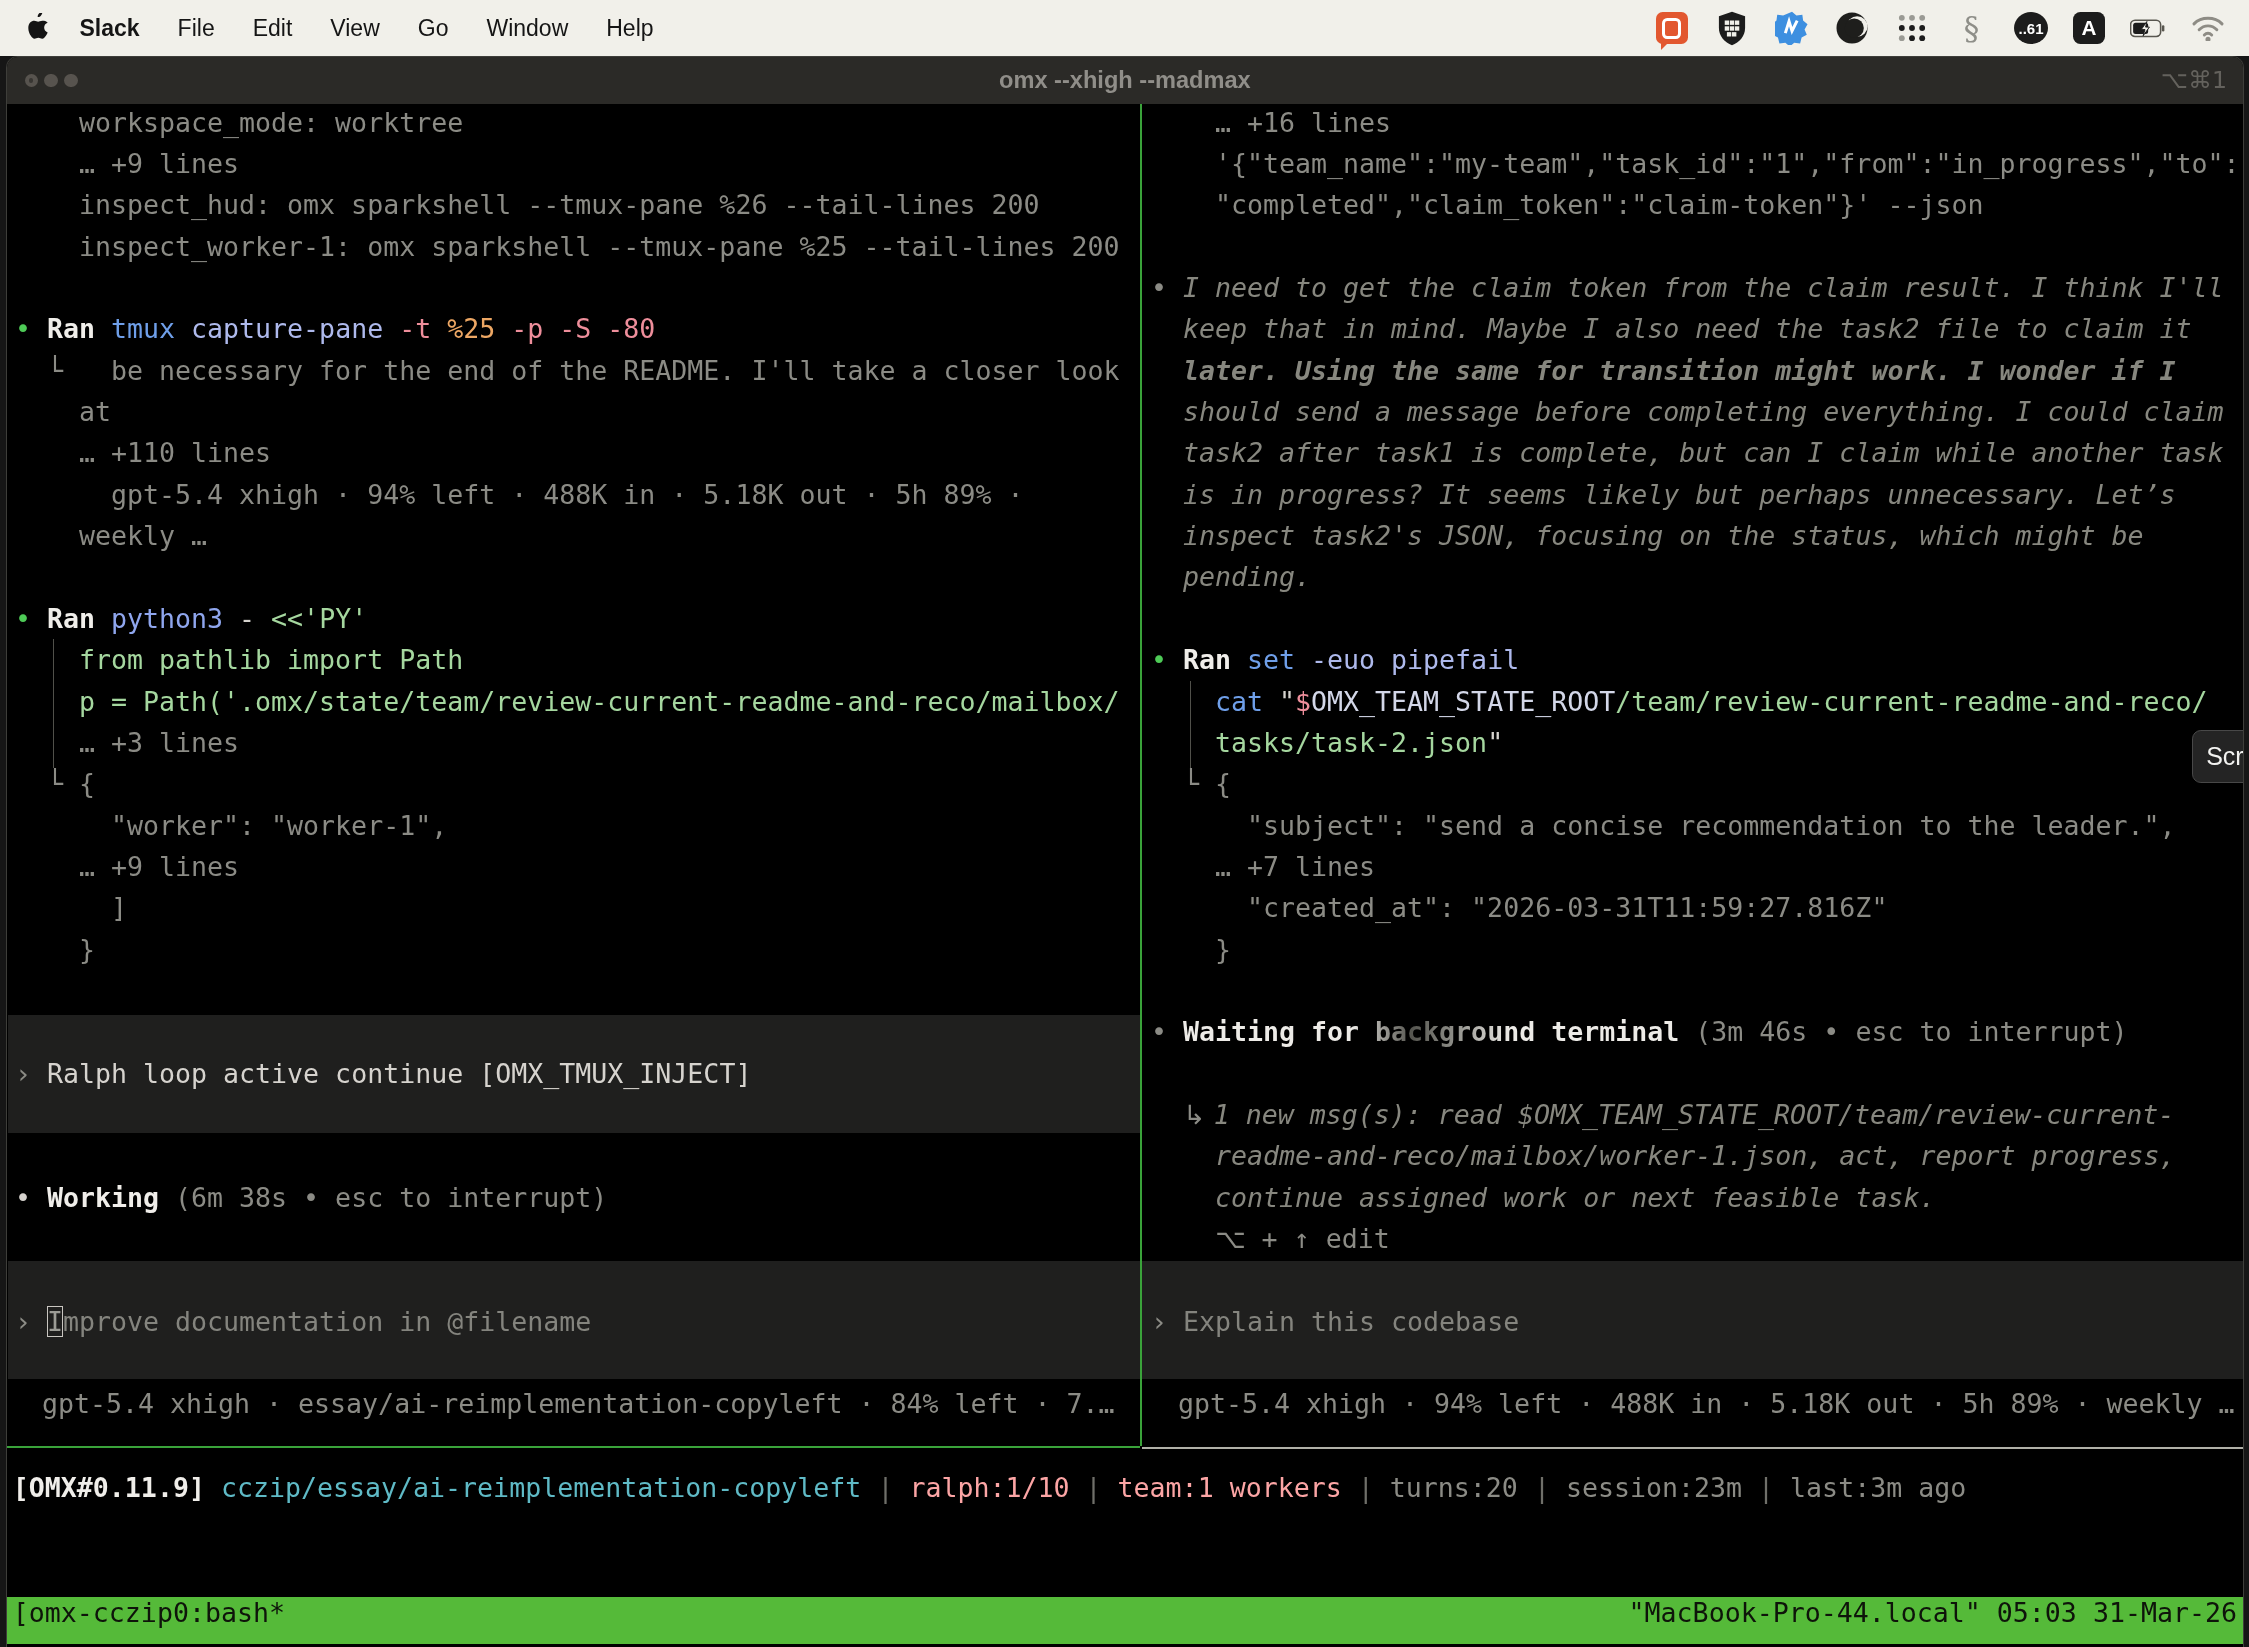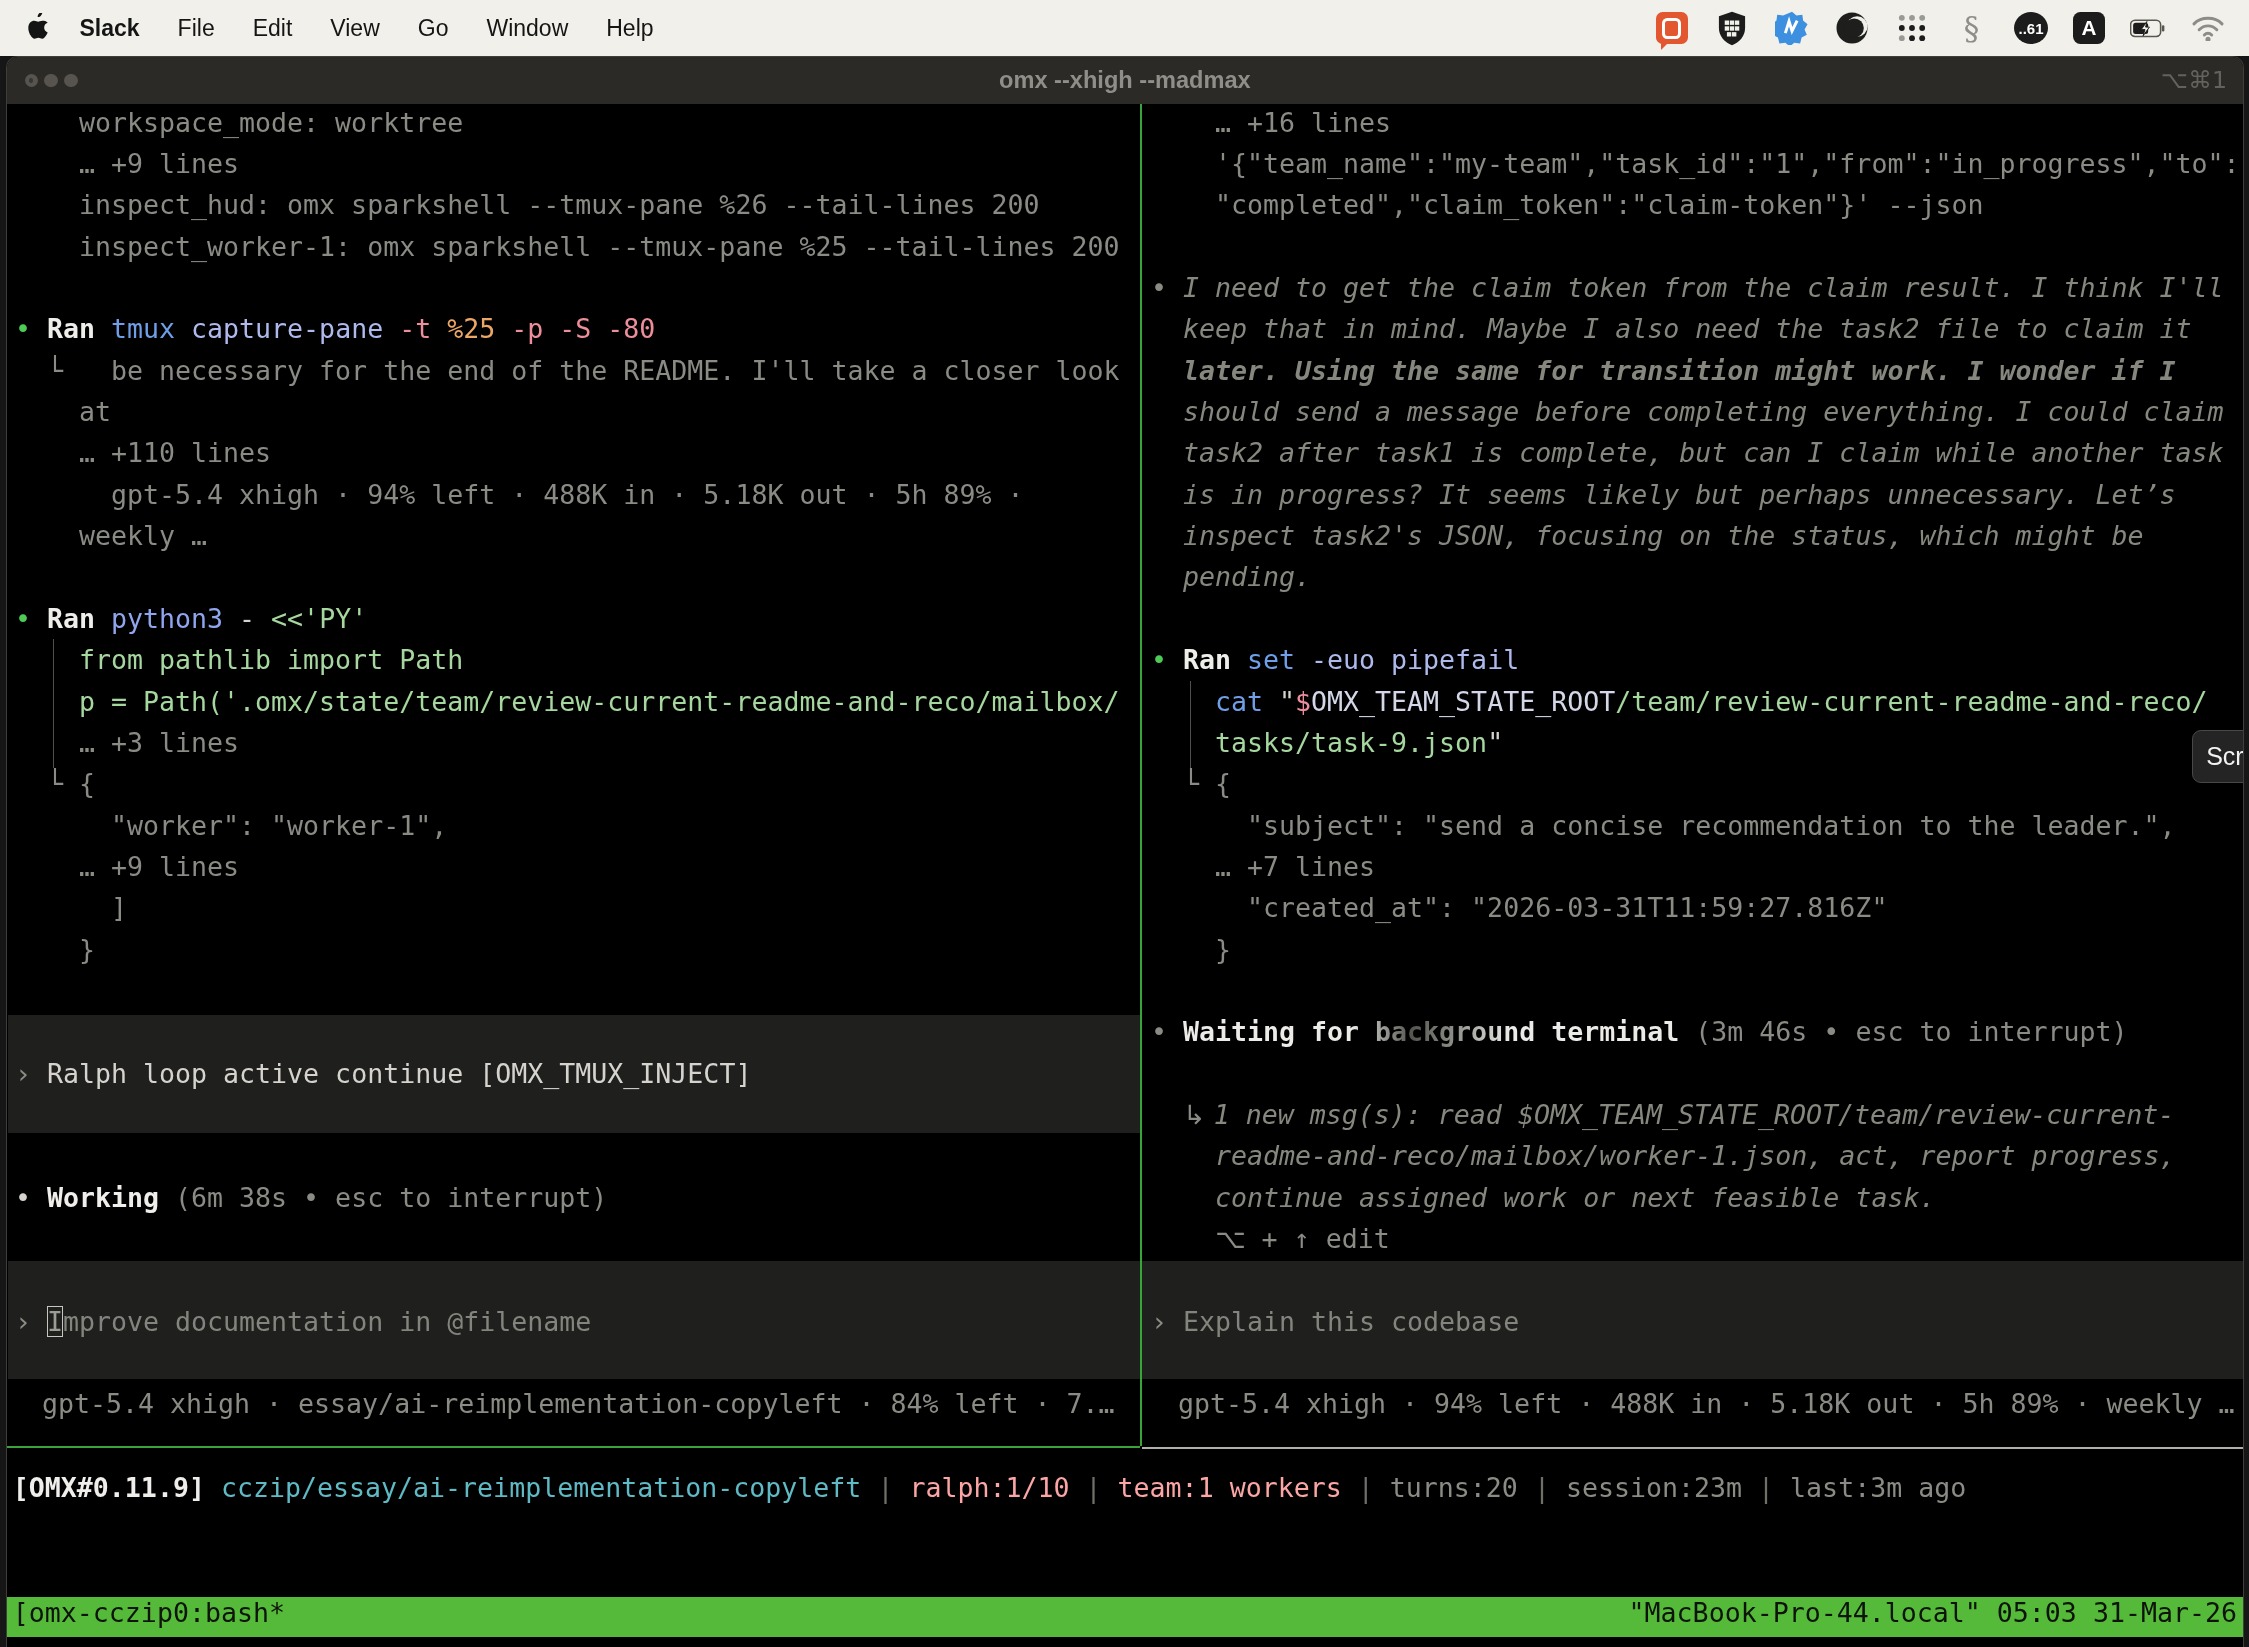--- a/index.html
+++ b/index.html
@@ -43,21 +43,21 @@
   .trow{position:absolute;height:41px;line-height:41px;white-space:pre;
     font-family:"DejaVu Sans Mono",monospace;font-size:26.6px;z-index:3;}
   .band{position:absolute;background:#1f1f1e;z-index:1;}
   .guide{position:absolute;width:1.5px;background:#50504a;z-index:2;}
   .vdiv{position:absolute;left:1133px;top:0;width:2.2px;height:1342px;background:#3aa33a;z-index:4;}
   .hdivL{position:absolute;left:0;top:1342px;width:1133px;height:2.2px;background:#3aa33a;z-index:4;}
   .hdivR{position:absolute;left:1135px;top:1343px;width:1103px;height:1.5px;background:#b0b0a8;z-index:4;}
   .screen-tip{position:absolute;left:2185px;top:626px;width:81px;height:53px;
     background:#242424;border:1.5px solid #484848;border-radius:8.9px;z-index:6;
     color:#f2f2f0;font-size:25px;display:flex;align-items:center;padding-left:13.3px;box-sizing:border-box;}
-  .tmuxbar{position:absolute;left:0;top:1493px;width:100%;height:40px;background:#55ba39;
+  .tmuxbar{position:absolute;left:0;top:1493px;width:100%;height:47px;background:#55ba39;
     z-index:5;font-family:"DejaVu Sans Mono",monospace;font-size:26.6px;line-height:32px;color:#0e140a;text-decoration:underline;}
   .tmux-left{position:absolute;left:5.9px;top:0;white-space:pre;}
   .tmux-right{position:absolute;right:5.9px;top:0;white-space:pre;}
   
   .gray{color:#8b8b85}
   .dgray{color:#84847e}
   .wsoft{color:#d6d3ce}
   .wb{color:#f0eeea;font-weight:bold}
   .green{color:#a5d79f}
   .blue{color:#6f9fe9}
@@ -220,21 +220,21 @@
         <div class="trow" style="top: 163px; left: 1144px;"><span class="gray">• </span><span class="it">I need to get the claim token from the claim result. I think I'll</span></div>
         <div class="trow" style="top: 204px; left: 1144px;"><span class="it">  </span><span class="it">keep that in mind. Maybe I also need the task2 file to claim it</span></div>
         <div class="trow" style="top: 246px; left: 1144px; font-weight: bold;"><span class="it">  </span><span class="it">later. Using the same for transition might work. I wonder if I</span></div>
         <div class="trow" style="top: 287px; left: 1144px;"><span class="it">  </span><span class="it">should send a message before completing everything. I could claim</span></div>
         <div class="trow" style="top: 328px; left: 1144px;"><span class="it">  </span><span class="it">task2 after task1 is complete, but can I claim while another task</span></div>
         <div class="trow" style="top: 370px; left: 1144px;"><span class="it">  </span><span class="it">is in progress? It seems likely but perhaps unnecessary. Let’s</span></div>
         <div class="trow" style="top: 411px; left: 1144px;"><span class="it">  </span><span class="it">inspect task2's JSON, focusing on the status, which might be</span></div>
         <div class="trow" style="top: 452px; left: 1144px;"><span class="it">  </span><span class="it">pending.</span></div>
         <div class="trow" style="top: 535px; left: 1144px;"><span class="bgreen">• </span><span class="wb">Ran </span><span class="blue">set </span><span class="peri">-euo pipefail</span></div>
         <div class="trow" style="top: 577px; left: 1144px;"><span class="gray">    </span><span class="blue">cat </span><span class="wsoft">"</span><span class="pink">$</span><span class="lav">OMX_TEAM_STATE_ROOT</span><span class="green">/team/review-current-readme-and-reco/</span></div>
-        <div class="trow" style="top: 618px; left: 1144px;"><span class="gray">    </span><span class="green">tasks/task-9.json</span><span class="wsoft">"</span></div>
+        <div class="trow" style="top: 618px; left: 1144px;"><span class="gray">    </span><span class="green">tasks/task-2.json</span><span class="wsoft">"</span></div>
         <div class="trow" style="top: 659px; left: 1144px;"><span class="gray">  └ {</span></div>
         <div class="trow" style="top: 701px; left: 1144px;"><span class="gray">      "subject": "send a concise recommendation to the leader.",</span></div>
         <div class="trow" style="top: 742px; left: 1144px;"><span class="gray">    … +7 lines</span></div>
         <div class="trow" style="top: 783px; left: 1144px;"><span class="gray">      "created_at": "2026-03-31T11:59:27.816Z"</span></div>
         <div class="trow" style="top: 825px; left: 1144px;"><span class="gray">    }</span></div>
         <div class="trow" style="top: 907px; left: 1144px;"><span class="gray">• </span><span class="shimw">Waiting for background terminal</span><span class="gray"> (3m 46s • esc to interrupt)</span></div>
         <div class="trow" style="top: 990px; left: 1144px;"><span class="gray">  </span><span class="gray arrow">↳ </span><span class="it">1 new msg(s): read $OMX_TEAM_STATE_ROOT/team/review-current-</span></div>
         <div class="trow" style="top: 1031px; left: 1144px;"><span class="it">    </span><span class="it">readme-and-reco/mailbox/worker-1.json, act, report progress,</span></div>
         <div class="trow" style="top: 1073px; left: 1144px;"><span class="it">    </span><span class="it">continue assigned work or next feasible task.</span></div>
         <div class="trow" style="top: 1114px; left: 1144px;"><span class="gray">    </span><span class="gray arrow">⌥</span><span class="gray"> + ↑ edit</span></div>

